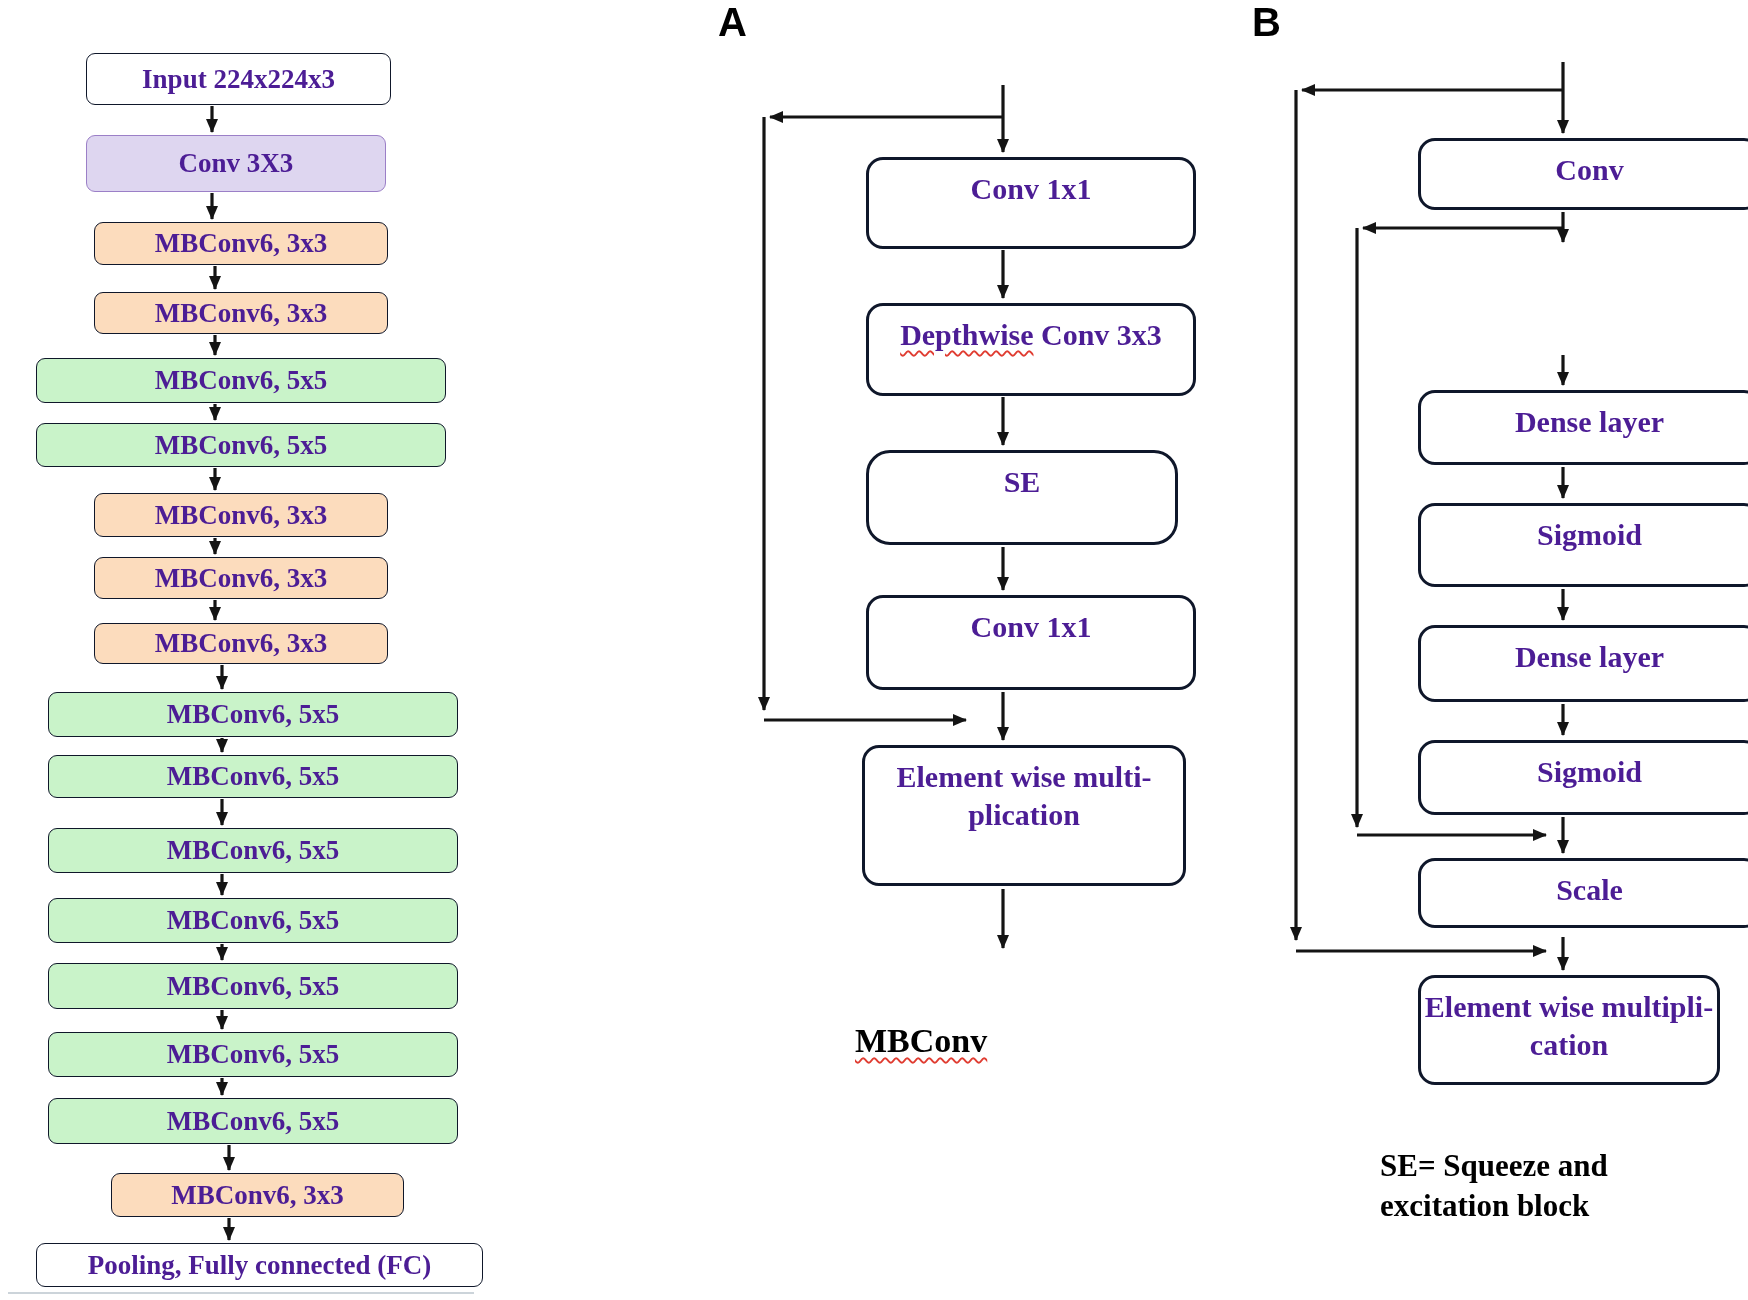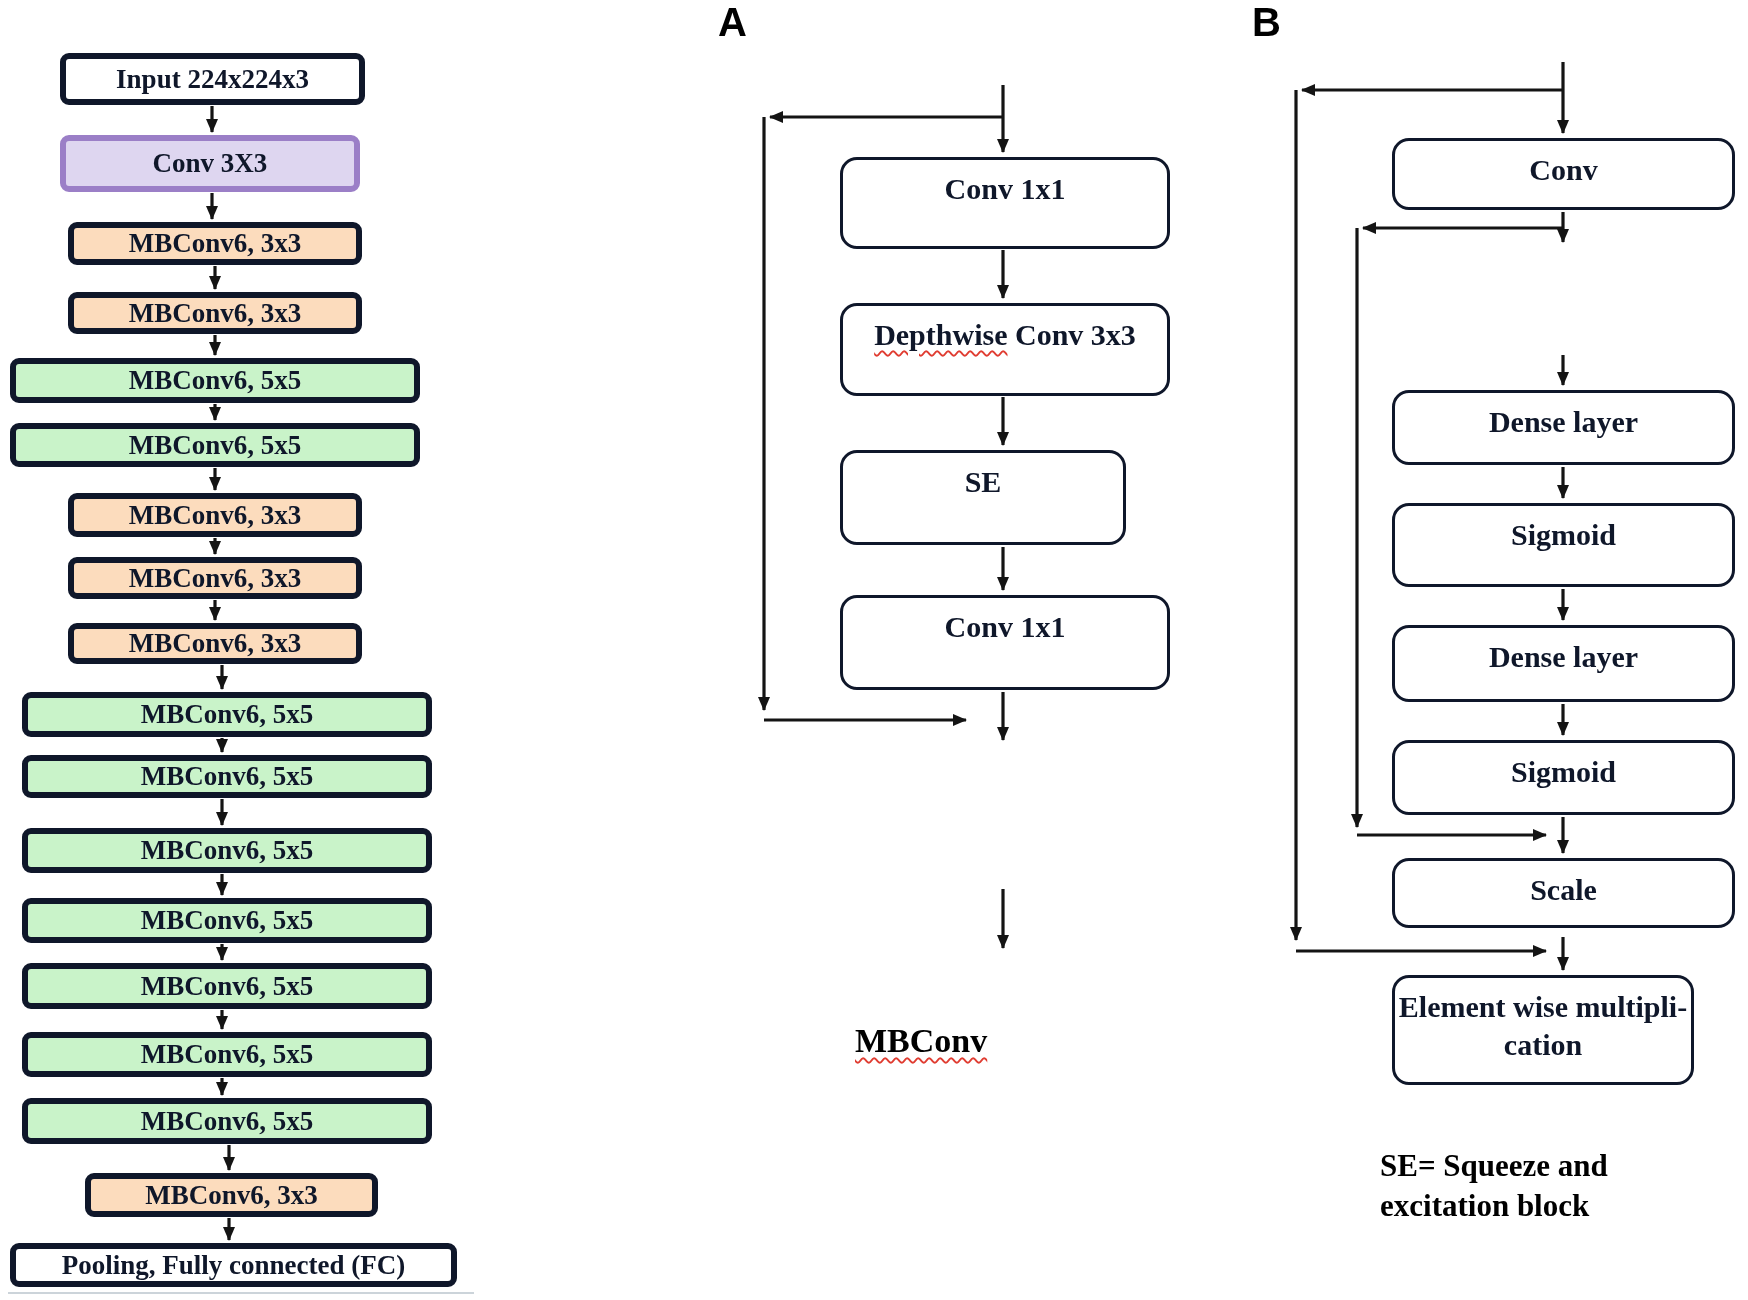--- a/index.html
+++ b/index.html
@@ -8,28 +8,29 @@
     width:1748px;height:1300px;
     background:#ffffff;
     overflow:hidden;
     font-family:"Liberation Serif","DejaVu Serif",serif;
   }
   #connectors{position:absolute;left:0;top:0;pointer-events:none;}
   .c{stroke:#141414;stroke-width:3.2;fill:none;}
   .box{
     position:absolute;
     box-sizing:border-box;
-    border:6px solid #0f172a;
+    border:1px solid #0f172a;
     background:#ffffff;
-    color:#0f172a;
+    color:#4c1d95;
     font-weight:bold;
     text-align:center;
     display:flex;
     align-items:center;
     justify-content:center;
+    margin-left:26px;
   }
   .leftbox{
     font-size:27px;
     border-radius:9px;
     line-height:1.05;
   }
   .panelbox{
     font-size:30px;
     border-radius:17px;
     border-width:3.5px;
@@ -159,25 +160,29 @@
   <div class="box leftbox fill-green" style="left:22px;top:1098px;width:410px;height:46px;">MBConv6, 5x5</div>
   <div class="box leftbox fill-orange" style="left:85px;top:1173px;width:293px;height:44px;">MBConv6, 3x3</div>
   <div class="box leftbox fill-white" style="left:10px;top:1243px;width:447px;height:44px;">Pooling, Fully connected (FC)</div>
 
   <div class="box panelbox fill-white" style="left:840px;top:157px;width:330px;height:92px;">
       <span class="lbl">Conv 1x1</span>
     </div>
   <div class="box panelbox fill-white" style="left:840px;top:303px;width:330px;height:93px;">
       <span class="lbl"><span class="wavy">Depthwise</span><span> Conv 3x3</span></span>
     </div>
-  <div class="box panelbox fill-white" style="left:840px;top:450px;width:286px;height:95px;">
+  <div class="box panelbox fill-white" style="left:840px;top:450px;width:312px;height:95px;border-radius:24px;">
       <span class="lbl">SE</span>
     </div>
   <div class="box panelbox fill-white" style="left:840px;top:595px;width:330px;height:95px;">
       <span class="lbl">Conv 1x1</span>
+    </div>
+  <div class="box panelbox fill-white" style="left:836px;top:745px;width:324px;height:141px;">
+      <span class="lbl">Element wise multi-
+plication</span>
     </div>
 
   <div id="caption-a" class="caption"><span class="wavy">MBConv</span></div>
 
   <div class="box panelbox fill-white" style="left:1392px;top:138px;width:343px;height:72px;">
       <span class="lbl">Conv</span>
     </div>
   <div class="box panelbox fill-white" style="left:1392px;top:390px;width:343px;height:75px;">
       <span class="lbl">Dense layer</span>
     </div>

